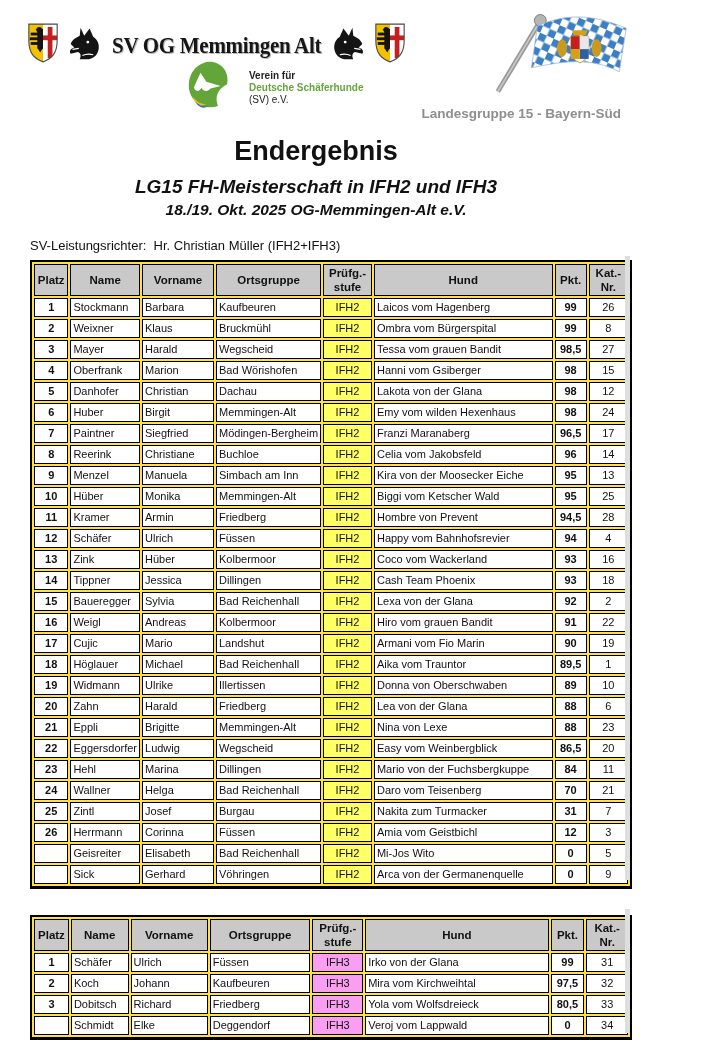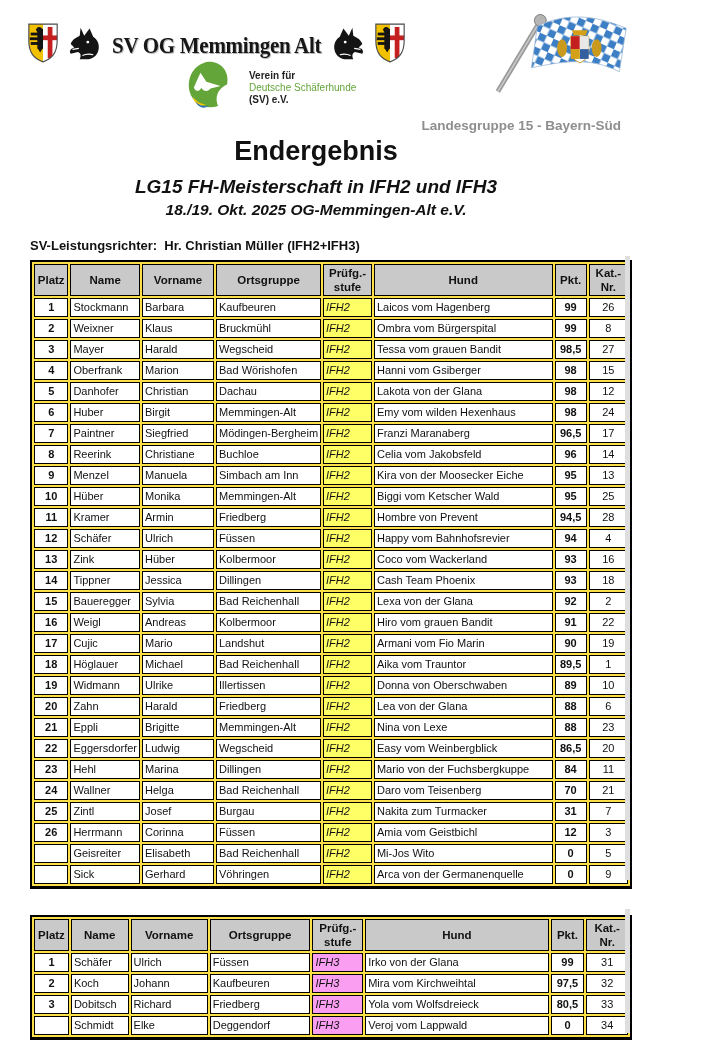--- a/index.html
+++ b/index.html
@@ -23,44 +23,44 @@
     color:#161616;text-shadow:1px 1px 0 #b9b9b9;
     transform:scaleY(1.12);
     white-space:nowrap;
   }
   .sv-logo{
     position:absolute;left:183px;top:60px;
     display:flex;align-items:center;gap:16px;
   }
   .sv-logo-text{line-height:12px;font-size:10px;}
   .sv-line1{color:#222;font-weight:700;}
-  .sv-line2{color:var(--sv-green);font-weight:400;}
-  .sv-line3{color:#222;font-weight:700;}
+  .sv-line2{color:var(--sv-green);font-weight:700;}
+  .sv-line3{color:#222;font-weight:400;}
   .flag-wrap{position:absolute;left:486px;top:8px;}
   .landesgruppe{
-    position:absolute;right:11px;top:118px;
+    position:absolute;right:11px;top:106px;
     font-size:13.5px;font-weight:700;color:var(--lg-gray);
     white-space:nowrap;
   }
   
   .title-main{
     text-align:center;margin:6px 0 0 0;
     font-size:27px;font-weight:700;
   }
   .title-sub{
     text-align:center;margin-top:9px;
     font-size:19px;font-weight:700;font-style:italic;
   }
   .title-date{
     text-align:center;margin-top:3px;
     font-size:15.5px;font-weight:700;font-style:italic;
   }
   .judge-line{
     margin:19px 0 7px 30px;
-    font-size:13px;font-weight:700;
+    font-size:13px;font-weight:400;
     white-space:pre;
   }
   
   table.results{
     margin-left:30px;
     border-collapse:separate;border-spacing:2px;
     border:2px solid #000;border-bottom-width:3px;
     table-layout:fixed;
     background:#fde047;
   }
@@ -75,21 +75,21 @@
   table.results th{
     background:var(--head-bg);
     font-weight:700;font-size:11.5px;
     height:30px;line-height:14px;
     text-align:center;vertical-align:middle;
     white-space:pre-line;
   }
   th.h-left{text-align:left;padding-left:4px;}
   td.c-platz{text-align:center;font-weight:700;font-size:12px;}
   td.c-name,td.c-hund{text-align:left;padding-left:4px;}
-  td.c-stufe{text-align:left;font-style:italic;}
+  td.c-stufe{text-align:center;}
   td.c-stufe.ifh2{background:var(--ifh2);}
   td.c-stufe.ifh3{background:var(--ifh3);margin-left:36px;}
   td.c-pkt{text-align:center;font-weight:700;}
   td.c-kat{text-align:center;}
   .table-gap{height:26px;}
   
   .edge-shadow{position:absolute;width:5px;background:#dedede;right:2px;}
   .edge-shadow.s1{top:256px;height:624px;}
   .edge-shadow.s2{top:909px;height:124px;}
 </style>

